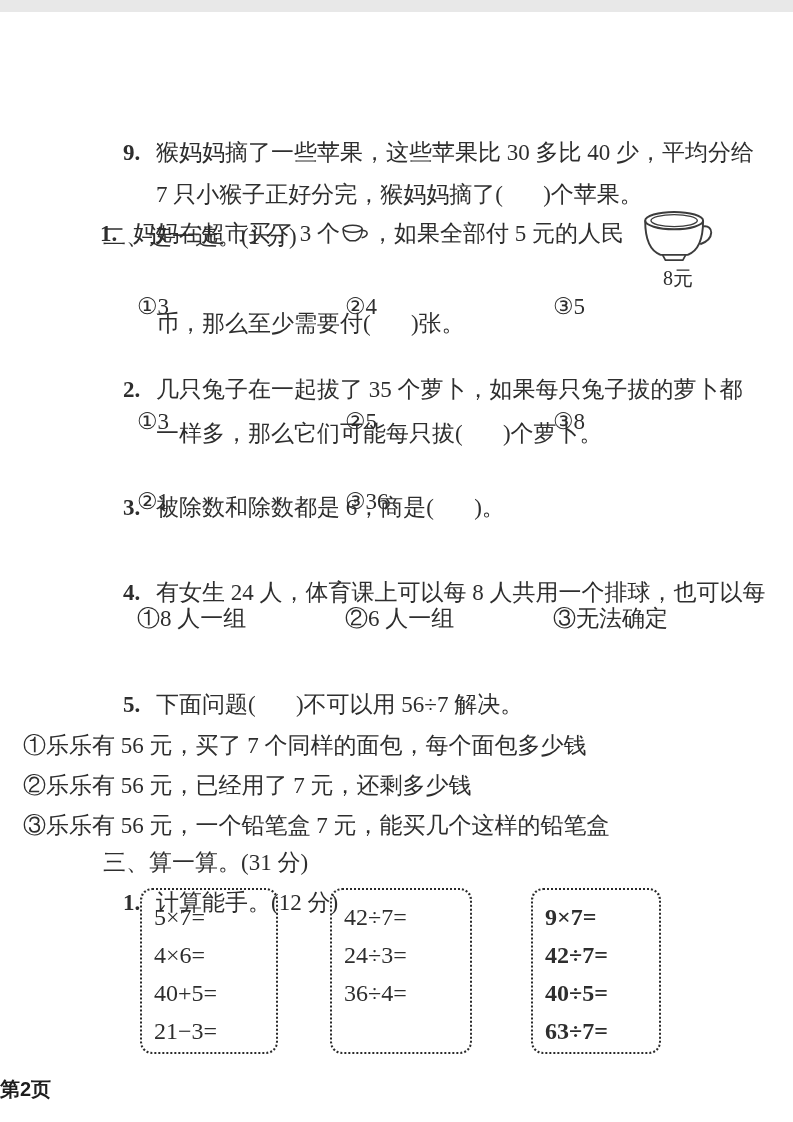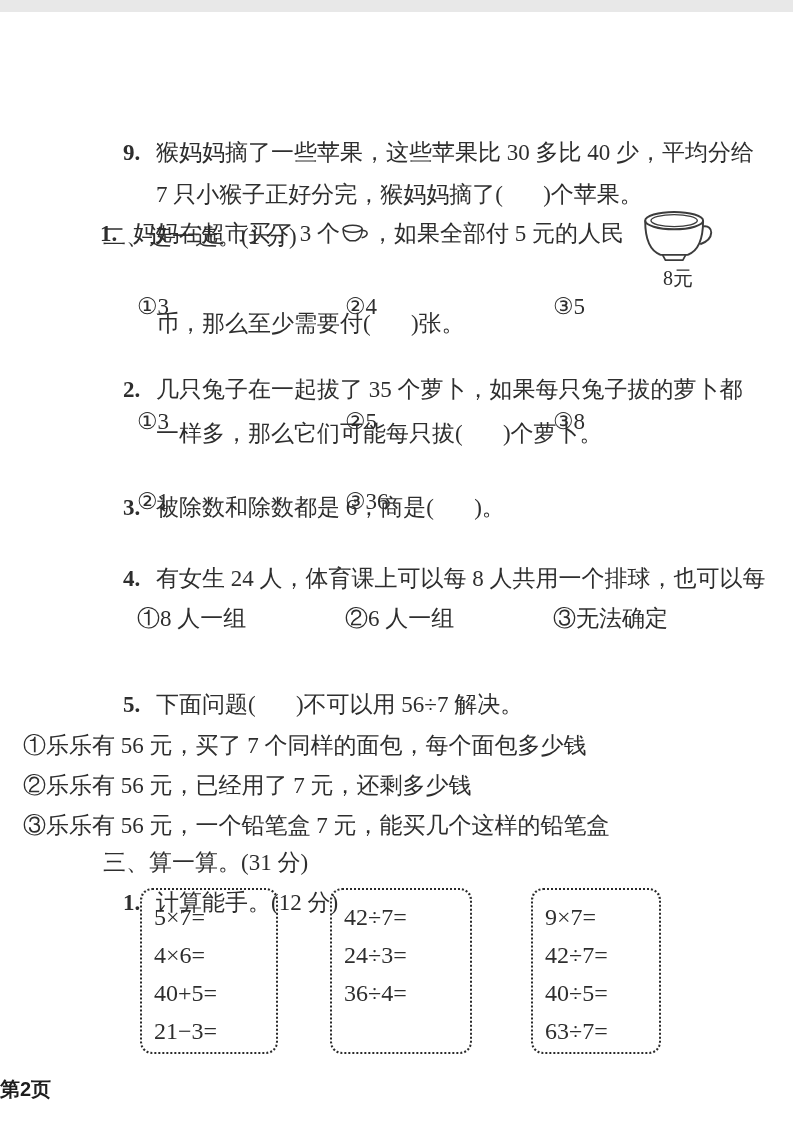--- a/index.html
+++ b/index.html
@@ -43,21 +43,21 @@
     border-radius:12px;
     height:166px;
     padding:8px 0 0 12px;
   }
   .calcbox .eq{
     font-size:24px;line-height:38px;
     white-space:pre;
   }
   .box1{width:138px;margin-right:52px;}
   .box2{width:142px;margin-right:59px;}
-  .box3{width:130px;}
+  .box3{width:130px;font-weight:bold;}
   .footer{
     position:absolute;top:1062px;left:0;width:100%;
     text-align:left;
     font-family:"Liberation Sans","DejaVu Sans",sans-serif;
     font-size:20px;font-weight:700;line-height:30px;
     color:#1d1d1d;
   }
   svg{display:inline-block;vertical-align:middle;}
 </style>
 </head>
@@ -116,21 +116,21 @@
   </div>
 
   <div class="row num-row" style="top:427px">
     <span class="qnum">3.</span><span>被除数和除数都是 6，商是(       )。</span>
   </div>
   <div class="row opts" style="top:467px">
     <span>②1</span>
     <span>③36</span>
   </div>
 
-  <div class="row num-row" style="top:498px">
+  <div class="row num-row" style="top:512px">
     <span class="qnum">4.</span><span>有女生 24 人，体育课上可以每 8 人共用一个排球，也可以每</span>
   </div>
   <div class="row opts" style="top:584px">
     <span>①8 人一组</span>
     <span>②6 人一组</span>
     <span>③无法确定</span>
   </div>
 
   <div class="row num-row" style="top:624px">
     <span class="qnum">5.</span><span>下面问题(       )不可以用 56÷7 解决。</span>

